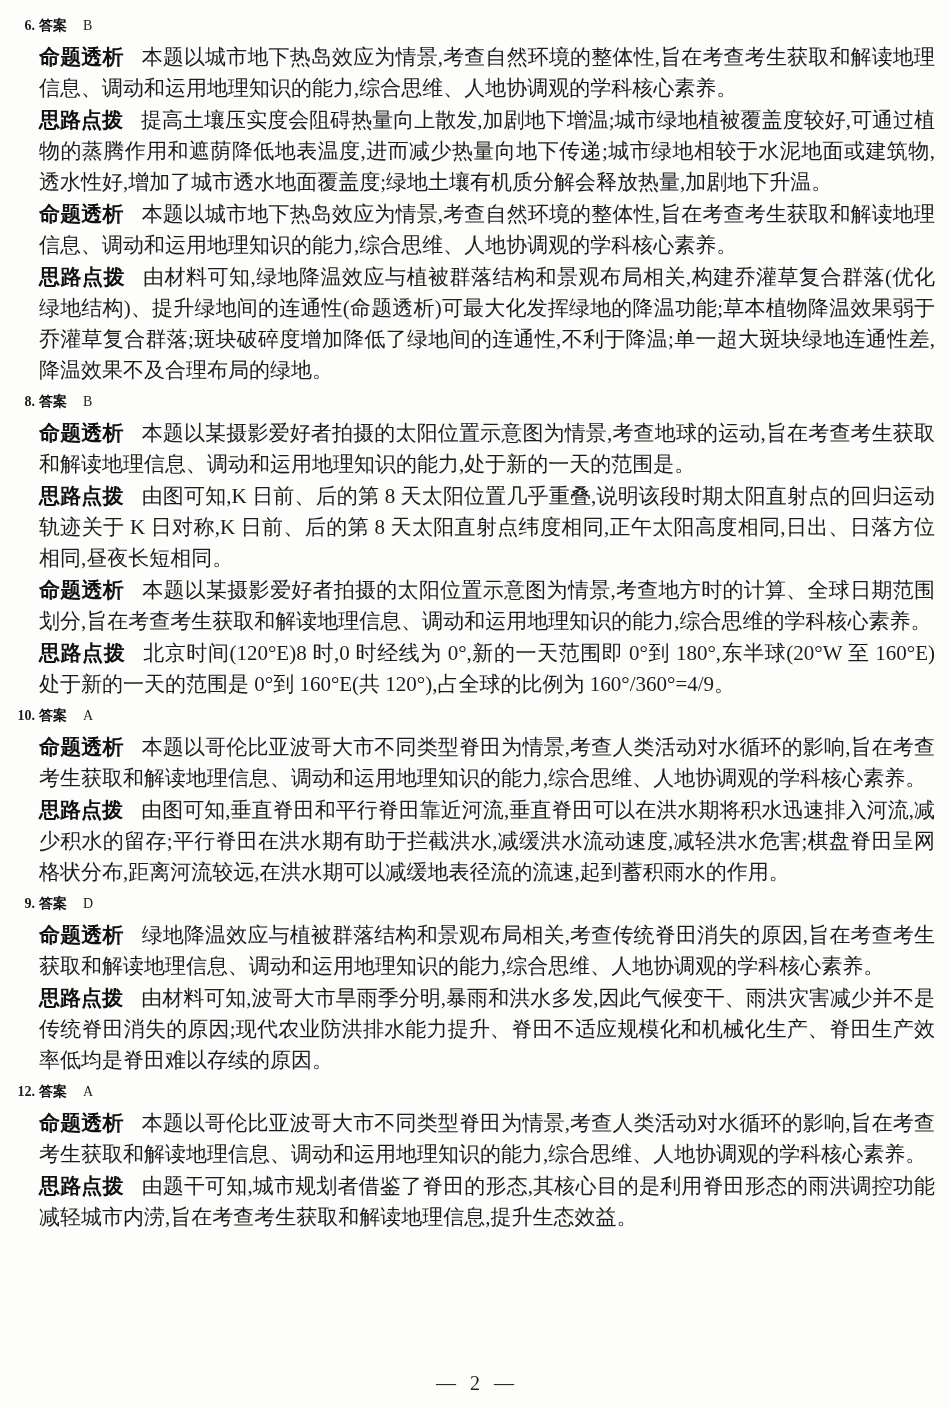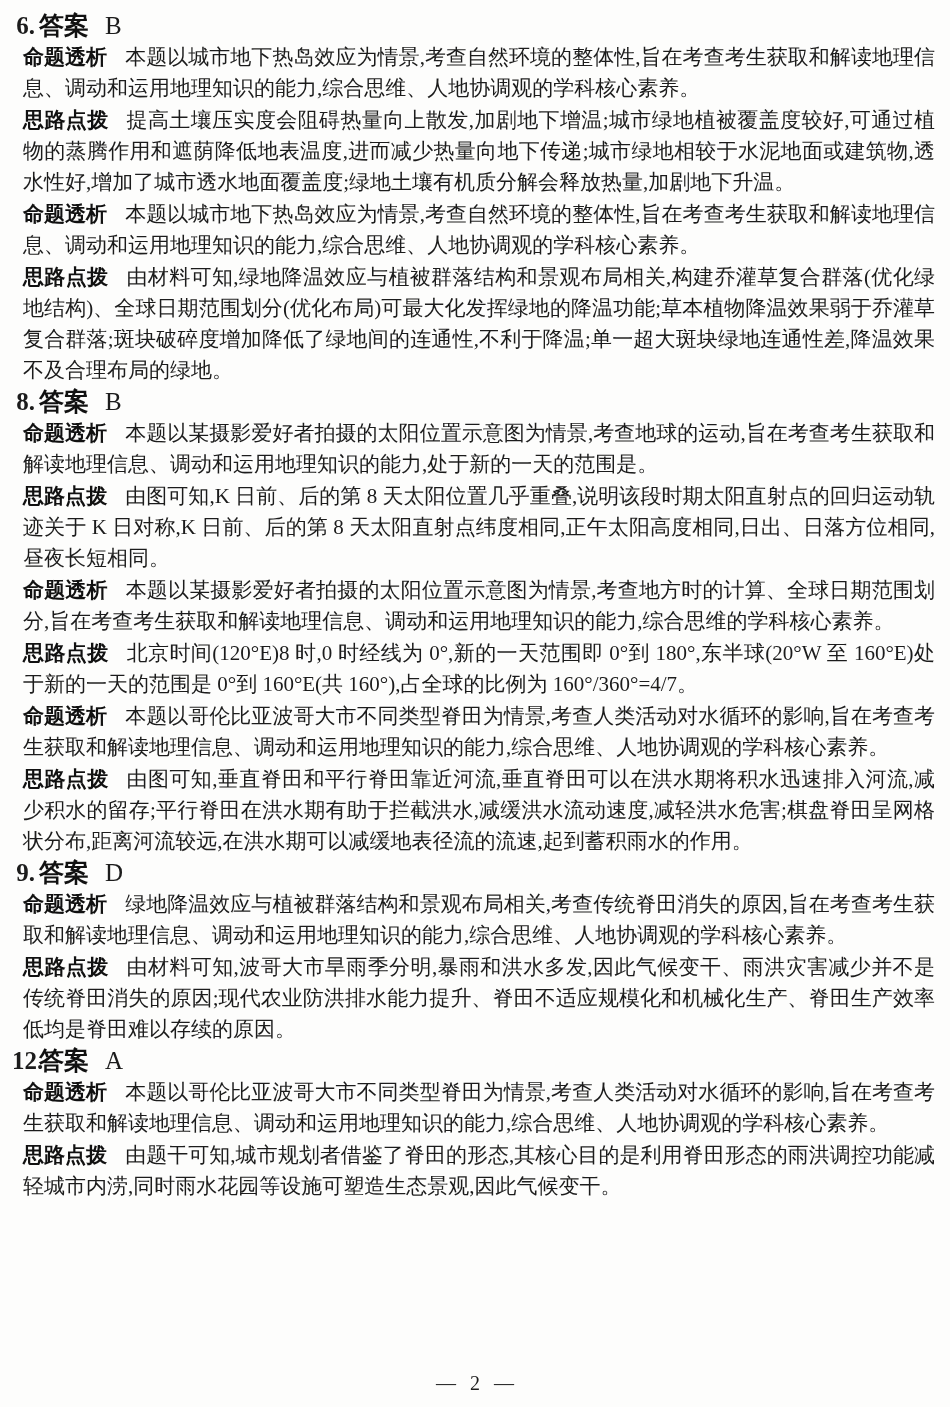--- a/index.html
+++ b/index.html
@@ -10,21 +10,21 @@
     margin: 0 auto;
     background: #fdfdfc;
     color: #1c1c1c;
     padding: 10px 15px 0 12px;
     position: relative;
     overflow: hidden;
     font-family: "Liberation Serif", "DejaVu Serif", serif;
   }
   .item { margin: 0; }
   .answer-line {
-    font-size: 25px;
+    font-size: 14px;
     line-height: 31px;
     white-space: nowrap;
   }
   .num {
     display: inline-block;
     width: 23px;
     text-align: right;
     margin-right: 4px;
     font-weight: 600;
   }
@@ -32,21 +32,21 @@
   .para-label {
     font-family: "Liberation Sans", "DejaVu Sans", sans-serif;
     font-weight: 700;
     color: #111;
   }
   .answer-letter {
     margin-left: 16px;
     font-family: "Liberation Serif", "DejaVu Serif", serif;
   }
   .para {
-    margin: 0 0 0 11px;
+    margin: 0 0 0 27px;
     font-size: 21px;
     line-height: 31px;
     text-align: justify;
     text-justify: inter-ideograph;
   }
   .para-label { margin-right: 18px; }
   .footer {
     position: absolute;
     left: 0; right: 0;
     bottom: 12px;
@@ -62,48 +62,49 @@
 <div class="page">
 
   <section class="item">
     <div class="answer-line"><span class="num">6.</span><span class="answer-label">答案</span><span class="answer-letter">B</span></div>
     <p class="para"><span class="para-label">命题透析</span><span class="para-text">本题以城市地下热岛效应为情景,考查自然环境的整体性,旨在考查考生获取和解读地理信息、调动和运用地理知识的能力,综合思维、人地协调观的学科核心素养。</span></p>
     <p class="para"><span class="para-label">思路点拨</span><span class="para-text">提高土壤压实度会阻碍热量向上散发,加剧地下增温;城市绿地植被覆盖度较好,可通过植物的蒸腾作用和遮荫降低地表温度,进而减少热量向地下传递;城市绿地相较于水泥地面或建筑物,透水性好,增加了城市透水地面覆盖度;绿地土壤有机质分解会释放热量,加剧地下升温。</span></p>
   </section>
 
   <section class="item">
     <p class="para"><span class="para-label">命题透析</span><span class="para-text">本题以城市地下热岛效应为情景,考查自然环境的整体性,旨在考查考生获取和解读地理信息、调动和运用地理知识的能力,综合思维、人地协调观的学科核心素养。</span></p>
-    <p class="para"><span class="para-label">思路点拨</span><span class="para-text">由材料可知,绿地降温效应与植被群落结构和景观布局相关,构建乔灌草复合群落(优化绿地结构)、全球日期范围划分(优化布局)可最大化发挥绿地的降温功能;草本植物降温效果弱于乔灌草复合群落;斑块破碎度增加降低了绿地间的连通性,不利于降温;单一超大斑块绿地连通性差,降温效果不及合理布局的绿地。</span></p>
+    <p class="para"><span class="para-label">思路点拨</span><span class="para-text">由材料可知,绿地降温效应与植被群落结构和景观布局相关,构建乔灌草复合群落(优化绿地结构)、提升绿地间的连通性(命题透析)可最大化发挥绿地的降温功能;草本植物降温效果弱于乔灌草复合群落;斑块破碎度增加降低了绿地间的连通性,不利于降温;单一超大斑块绿地连通性差,降温效果不及合理布局的绿地。</span></p>
   </section>
 
   <section class="item">
     <div class="answer-line"><span class="num">8.</span><span class="answer-label">答案</span><span class="answer-letter">B</span></div>
     <p class="para"><span class="para-label">命题透析</span><span class="para-text">本题以某摄影爱好者拍摄的太阳位置示意图为情景,考查地球的运动,旨在考查考生获取和解读地理信息、调动和运用地理知识的能力,处于新的一天的范围是。</span></p>
     <p class="para"><span class="para-label">思路点拨</span><span class="para-text">由图可知,K 日前、后的第 8 天太阳位置几乎重叠,说明该段时期太阳直射点的回归运动轨迹关于 K 日对称,K 日前、后的第 8 天太阳直射点纬度相同,正午太阳高度相同,日出、日落方位相同,昼夜长短相同。</span></p>
   </section>
 
   <section class="item">
     <p class="para"><span class="para-label">命题透析</span><span class="para-text">本题以某摄影爱好者拍摄的太阳位置示意图为情景,考查地方时的计算、全球日期范围划分,旨在考查考生获取和解读地理信息、调动和运用地理知识的能力,综合思维的学科核心素养。</span></p>
-    <p class="para"><span class="para-label">思路点拨</span><span class="para-text">北京时间(120°E)8 时,0 时经线为 0°,新的一天范围即 0°到 180°,东半球(20°W 至 160°E)处于新的一天的范围是 0°到 160°E(共 160°),占全球的比例为 160°/360°=4/7。</span></p>
+    <p class="para"><span class="para-label">思路点拨</span><span class="para-text">北京时间(120°E)8 时,0 时经线为 0°,新的一天范围即 0°到 180°,东半球(20°W 至 160°E)处于新的一天的范围是 0°到 160°E(共 120°),占全球的比例为 160°/360°=4/9。</span></p>
   </section>
 
   <section class="item">
+    <div class="answer-line"><span class="num">10.</span><span class="answer-label">答案</span><span class="answer-letter">A</span></div>
     <p class="para"><span class="para-label">命题透析</span><span class="para-text">本题以哥伦比亚波哥大市不同类型脊田为情景,考查人类活动对水循环的影响,旨在考查考生获取和解读地理信息、调动和运用地理知识的能力,综合思维、人地协调观的学科核心素养。</span></p>
     <p class="para"><span class="para-label">思路点拨</span><span class="para-text">由图可知,垂直脊田和平行脊田靠近河流,垂直脊田可以在洪水期将积水迅速排入河流,减少积水的留存;平行脊田在洪水期有助于拦截洪水,减缓洪水流动速度,减轻洪水危害;棋盘脊田呈网格状分布,距离河流较远,在洪水期可以减缓地表径流的流速,起到蓄积雨水的作用。</span></p>
   </section>
 
   <section class="item">
     <div class="answer-line"><span class="num">9.</span><span class="answer-label">答案</span><span class="answer-letter">D</span></div>
     <p class="para"><span class="para-label">命题透析</span><span class="para-text">绿地降温效应与植被群落结构和景观布局相关,考查传统脊田消失的原因,旨在考查考生获取和解读地理信息、调动和运用地理知识的能力,综合思维、人地协调观的学科核心素养。</span></p>
     <p class="para"><span class="para-label">思路点拨</span><span class="para-text">由材料可知,波哥大市旱雨季分明,暴雨和洪水多发,因此气候变干、雨洪灾害减少并不是传统脊田消失的原因;现代农业防洪排水能力提升、脊田不适应规模化和机械化生产、脊田生产效率低均是脊田难以存续的原因。</span></p>
   </section>
 
   <section class="item">
     <div class="answer-line"><span class="num">12.</span><span class="answer-label">答案</span><span class="answer-letter">A</span></div>
     <p class="para"><span class="para-label">命题透析</span><span class="para-text">本题以哥伦比亚波哥大市不同类型脊田为情景,考查人类活动对水循环的影响,旨在考查考生获取和解读地理信息、调动和运用地理知识的能力,综合思维、人地协调观的学科核心素养。</span></p>
-    <p class="para"><span class="para-label">思路点拨</span><span class="para-text">由题干可知,城市规划者借鉴了脊田的形态,其核心目的是利用脊田形态的雨洪调控功能减轻城市内涝,同时雨水花园等设施可塑造生态景观,因此气候变干。</span></p>
+    <p class="para"><span class="para-label">思路点拨</span><span class="para-text">由题干可知,城市规划者借鉴了脊田的形态,其核心目的是利用脊田形态的雨洪调控功能减轻城市内涝,旨在考查考生获取和解读地理信息,提升生态效益。</span></p>
   </section>
 
   <div class="footer">
     <span>—</span><span>2</span><span>—</span>
   </div>
 
 </div>
 
 </body></html>

